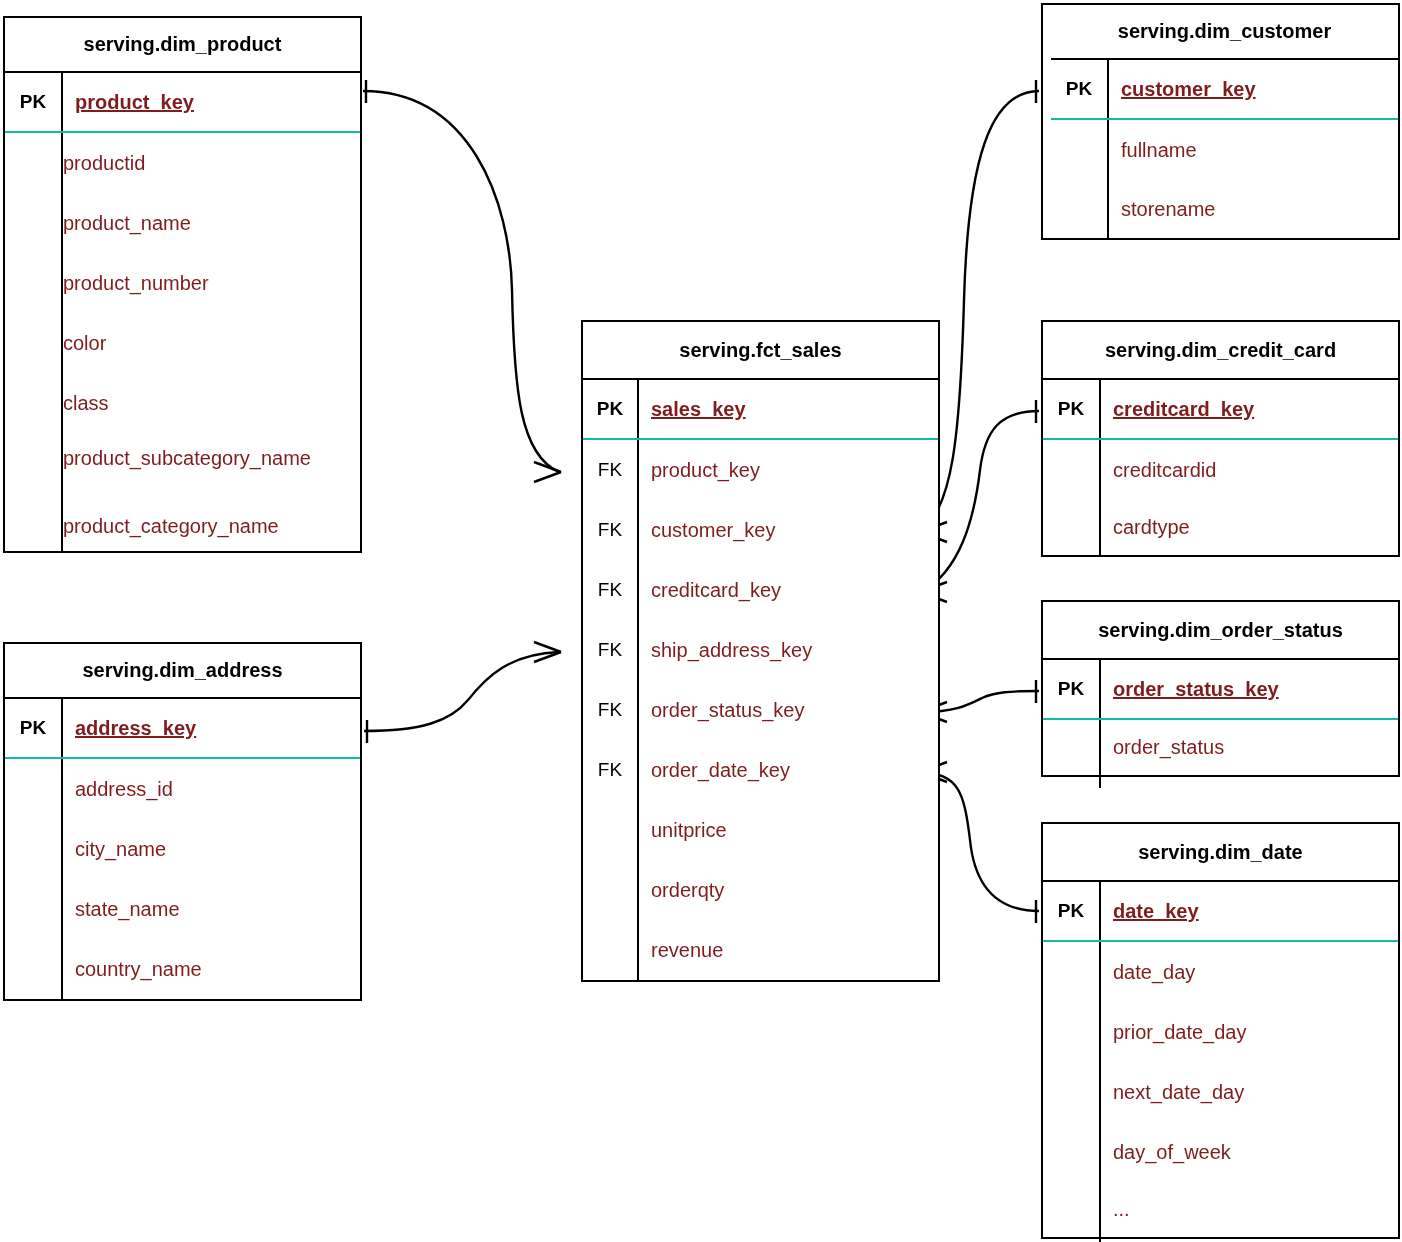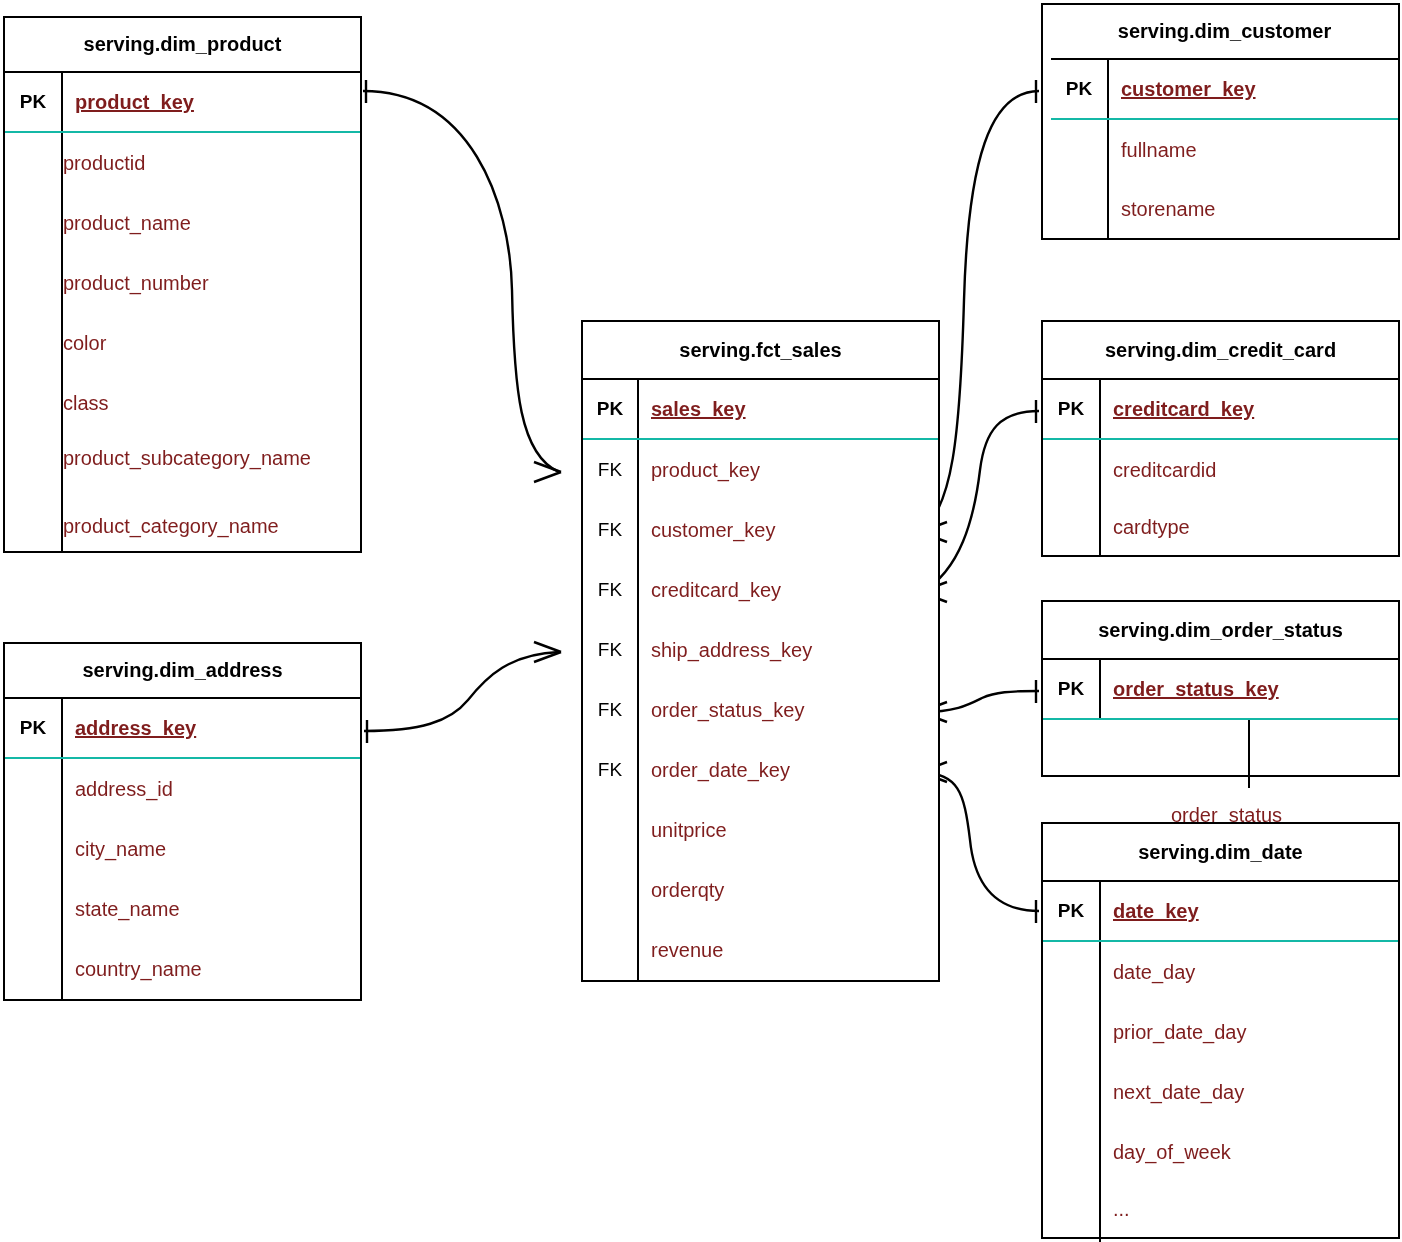--- a/index.html
+++ b/index.html
@@ -232,21 +232,21 @@
       </div>
     </div>
   </div>
 
   <div class="entity" style="left:1041px; top:600px; width:359px; height:177px;">
     <div class="ent-title" style="height:58px;">serving.dim_order_status</div>
     <div class="ent-row pkrow" style="height:60px;">
       <div class="keycell pk" style="width:58px;">PK</div>
       <div class="namecell pkname">order_status_key</div>
     </div>
-    <div class="ent-row" style="height:68px;flex-direction:column;">
+    <div class="ent-row" style="height:68px;">
       <div class="keycell" style="width:58px;">&nbsp;</div>
       <div class="attrs" style="flex:1 1 auto; height:100%; padding-left:12px;">
         <div class="namecell" style="height:55px; padding-left:0;">order_status</div>
       </div>
     </div>
   </div>
 
   <div class="entity" style="left:1041px; top:822px; width:359px; height:417px;">
     <div class="ent-title" style="height:58px;">serving.dim_date</div>
     <div class="ent-row pkrow" style="height:60px;">

